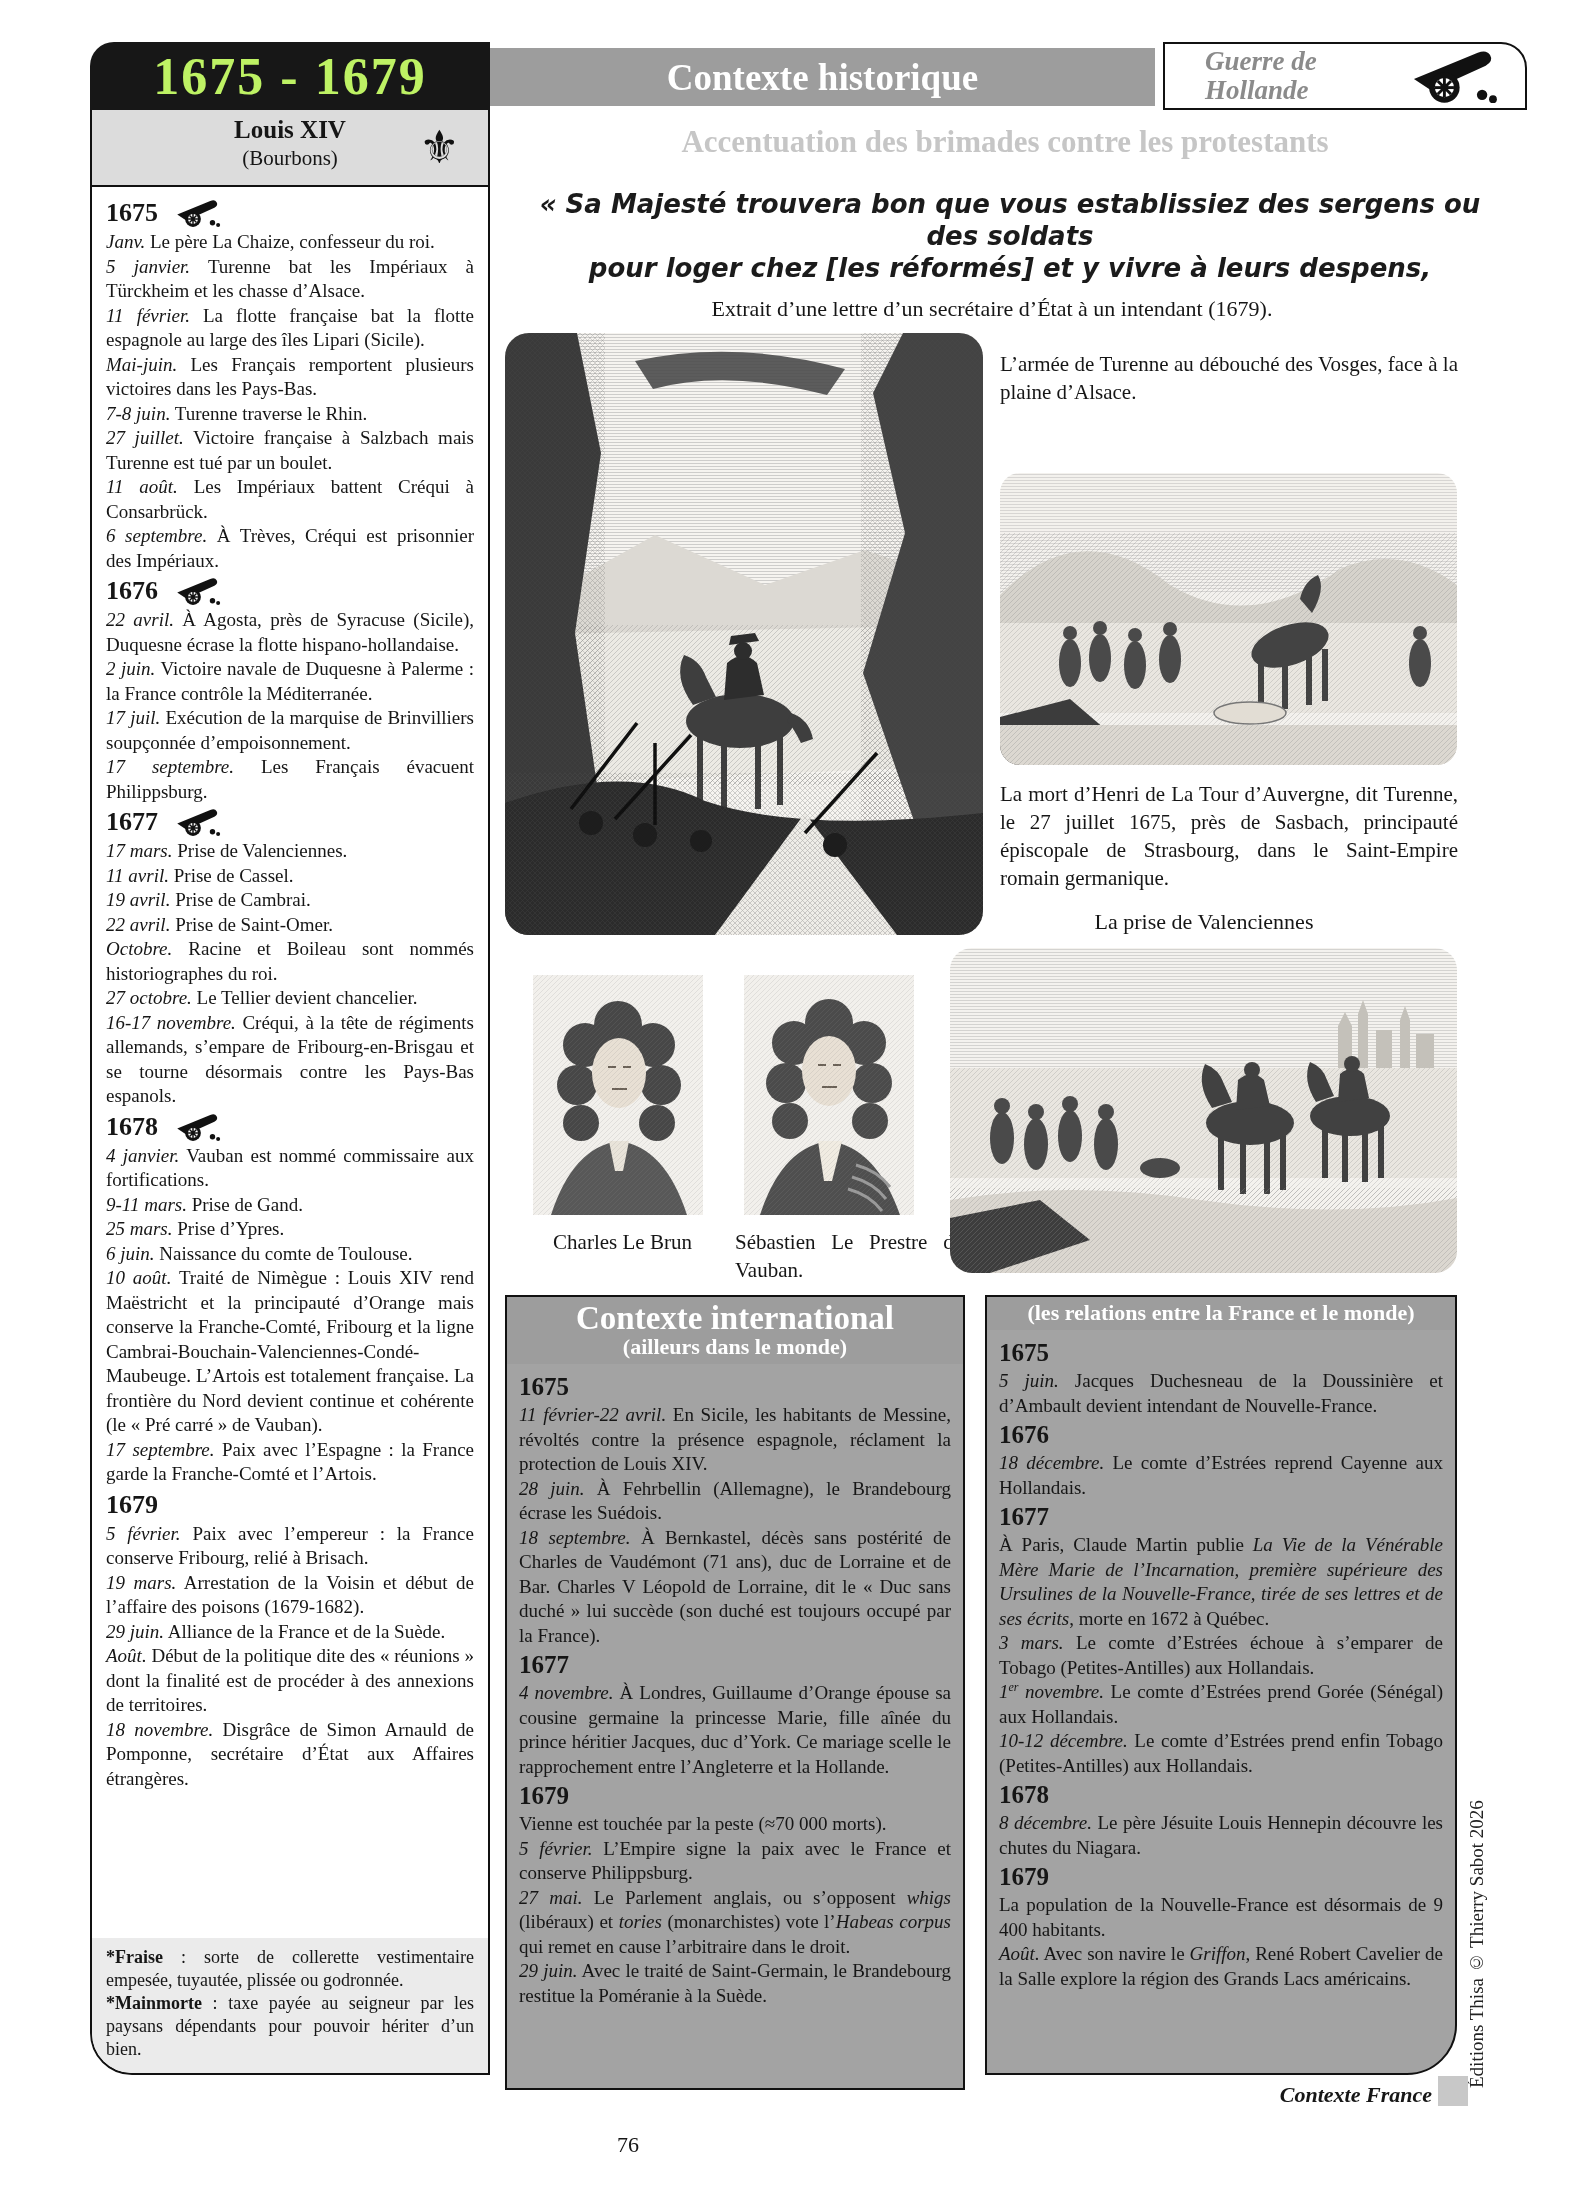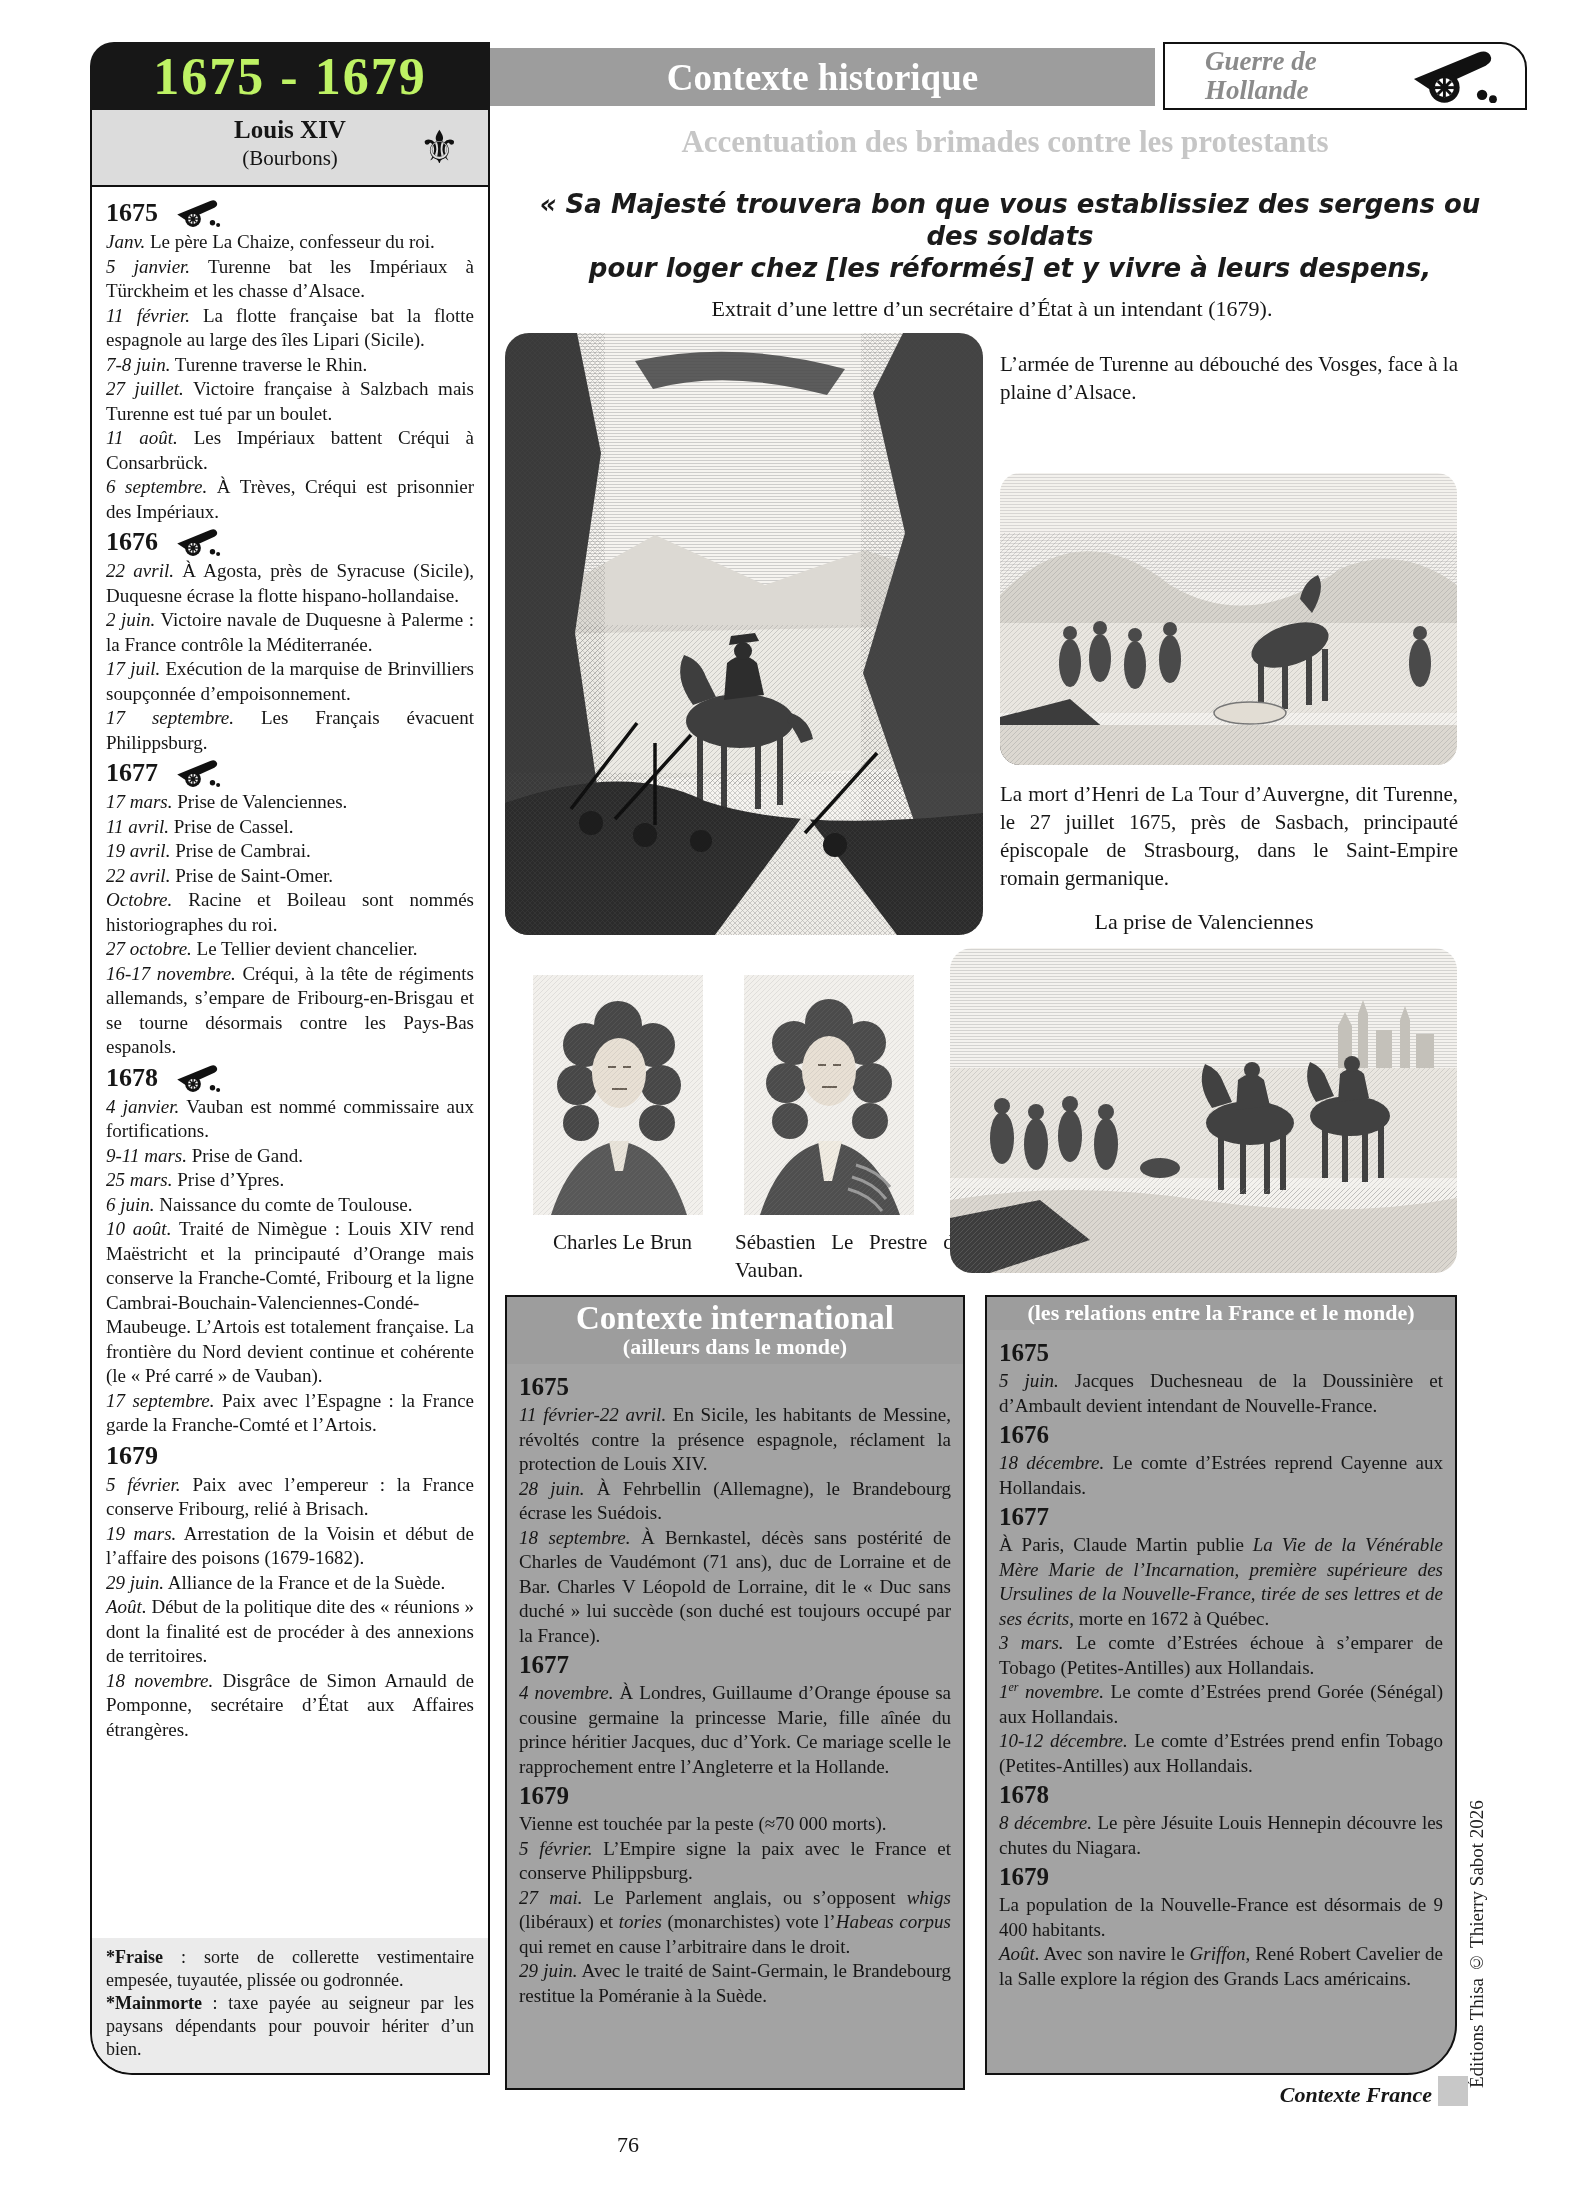--- a/index.html
+++ b/index.html
@@ -130,20 +130,21 @@
     <div class="timeline-content" id="timeline-france-body">
         <div class="year-row">
           <span class="yr">1675</span>
           <svg class="cannon-svg">
             <use href="#cannon" xlink:href="#cannon"></use>
           </svg>
         </div>
         <p class="entry"><span class="it dt">Janv.</span><span> Le père La Chaize, confesseur du roi.</span></p>
         <p class="entry"><span class="it dt">5 janvier.</span><span> Turenne bat les Impériaux à Türckheim et les chasse d’Alsace.</span></p>
         <p class="entry"><span class="it dt">11 février.</span><span> La flotte française bat la flotte espagnole au large des îles Lipari (Sicile).</span></p>
+        <p class="entry"><span class="it dt">Mai-juin.</span><span> Les Français remportent plusieurs victoires dans les Pays-Bas.</span></p>
         <p class="entry"><span class="it dt">7-8 juin.</span><span> Turenne traverse le Rhin.</span></p>
         <p class="entry"><span class="it dt">27 juillet.</span><span> Victoire française à Salzbach mais Turenne est tué par un boulet.</span></p>
         <p class="entry"><span class="it dt">11 août.</span><span> Les Impériaux battent Créqui à Consarbrück.</span></p>
         <p class="entry"><span class="it dt">6 septembre.</span><span> À Trèves, Créqui est prisonnier des Impériaux.</span></p>
         <div class="year-row">
           <span class="yr">1676</span>
           <svg class="cannon-svg">
             <use href="#cannon" xlink:href="#cannon"></use>
           </svg>
         </div>

